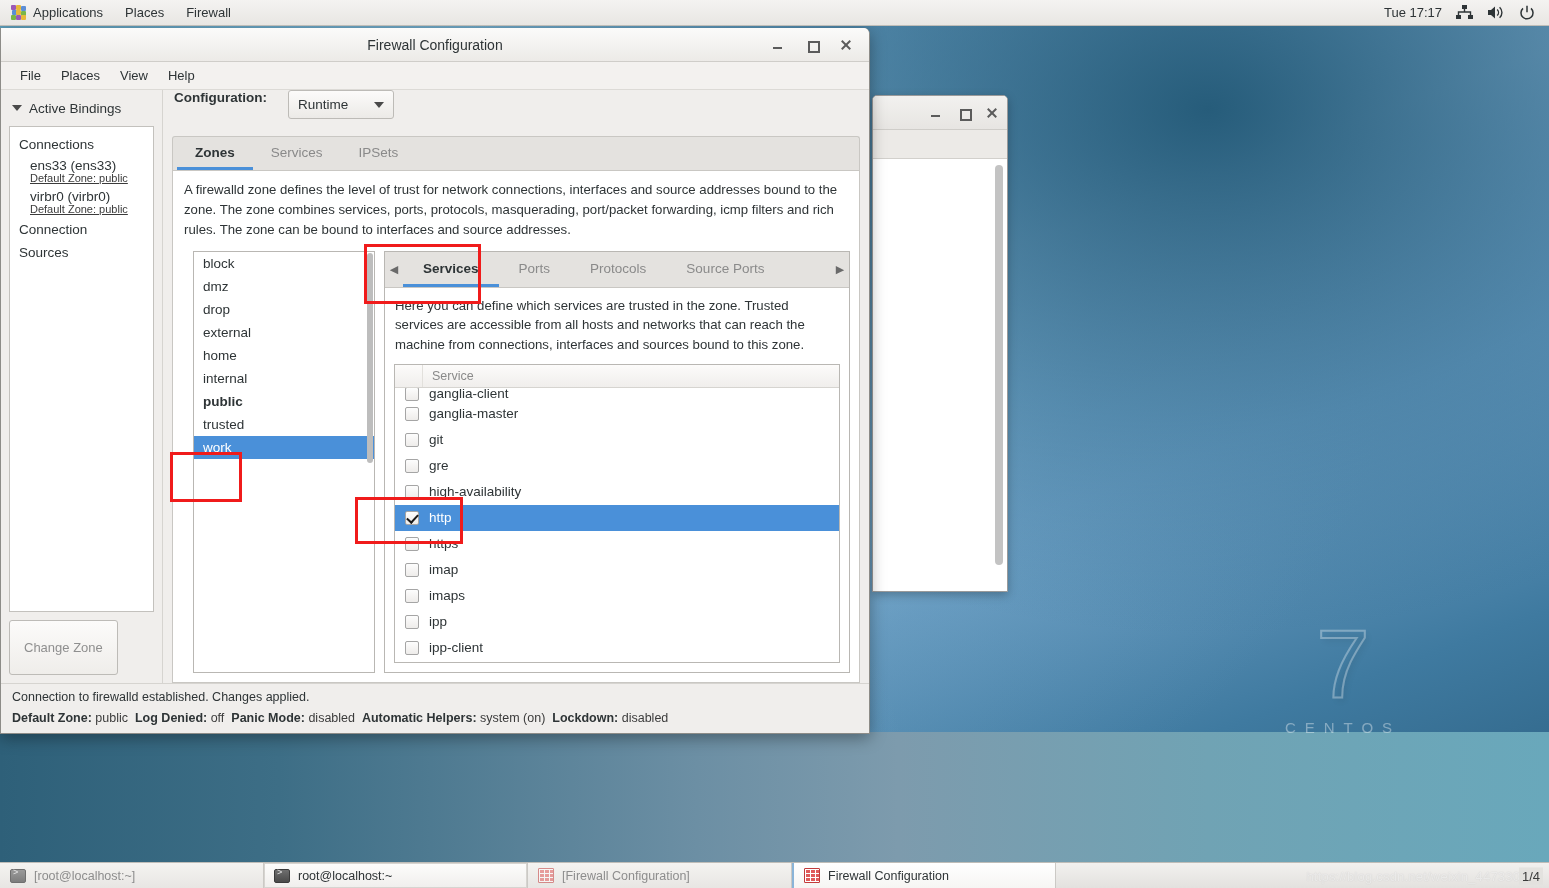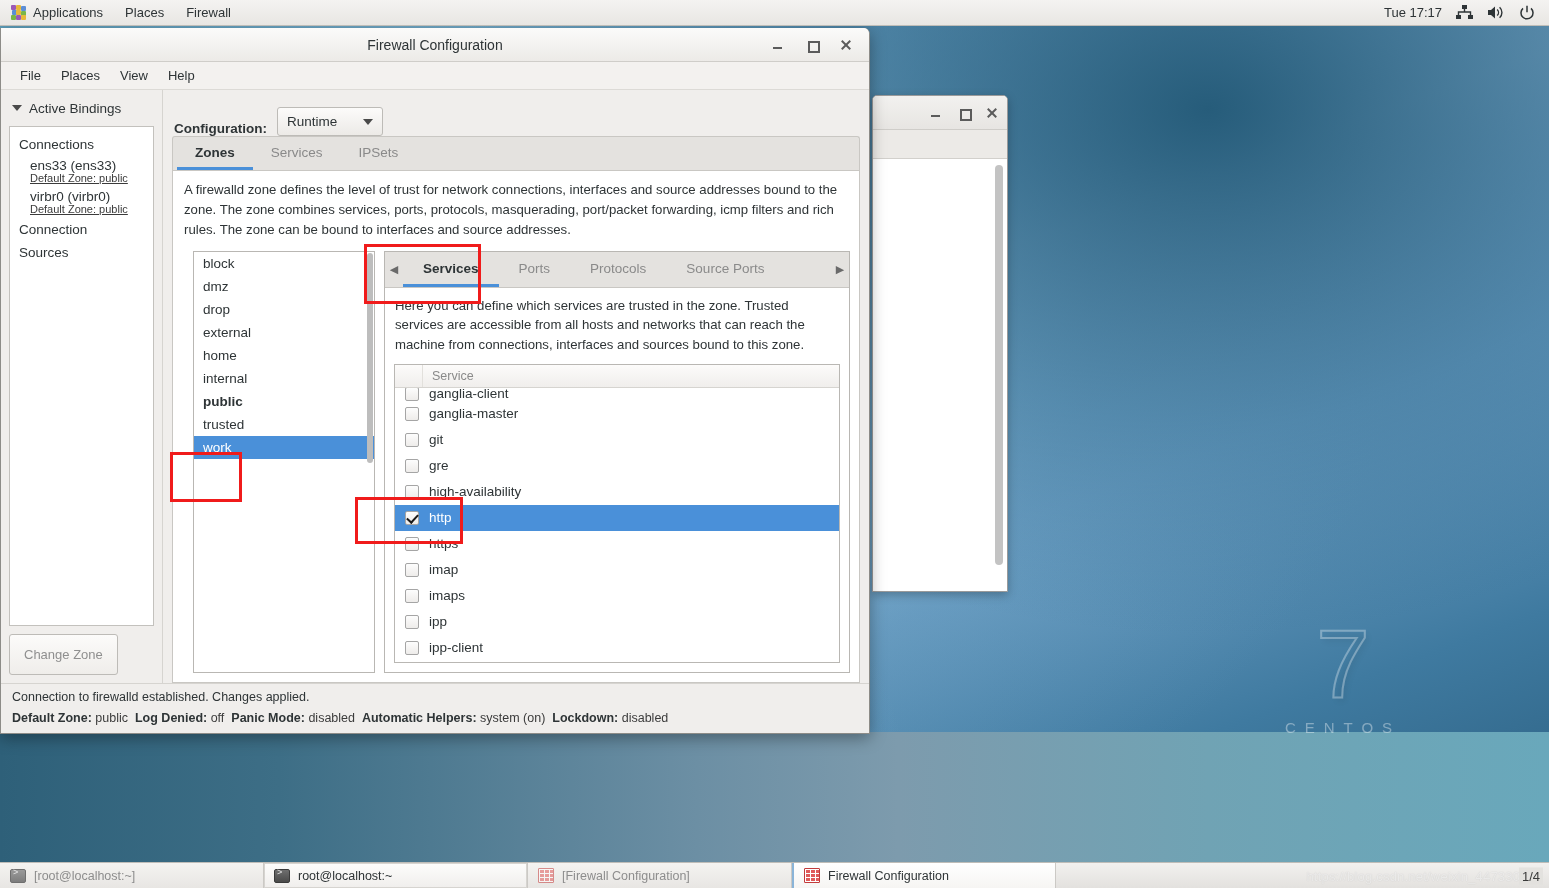--- a/index.html
+++ b/index.html
@@ -159,31 +159,31 @@
     margin: 0 8px; flex: 1 1 auto; background: #fff;
     border: 1px solid #c3c1bd; overflow: hidden; padding: 6px 0 0 0;
     min-height: 0;
   }
   .sb-group { font-size: 13.5px; color: #2e3436; padding: 4px 8px 4px 9px; cursor: pointer; }
   .sb-conn { padding: 2px 8px 3px 20px; cursor: pointer; }
   .sb-conn .cname { font-size: 13.5px; color: #2e3436; }
   .sb-conn .czone { font-size: 11px; color: #3b3b3b; margin-top: -1px; text-decoration: underline; }
   #sidebar .sb-footer { padding: 8px; }
   .btn {
-    display: inline-block; padding: 12px 14px; font-size: 13px;
+    display: inline-block; padding: 19px 14px; font-size: 13px;
     background: linear-gradient(#fcfbfa, #efedea);
     border: 1px solid #bdbbb7; border-radius: 3px; color: #8f8f8f;
     cursor: default;
   }
 
   
   #content { flex: 1 1 auto; display: flex; flex-direction: column; min-width: 0; background: #f0eeec; }
   #config-row {
-    height: 46px; flex: 0 0 46px; display: flex; align-items: flex-end;
-    padding-left: 11px; gap: 10px; font-size: 13.5px; color: #2e3436;
+    height: 46px; flex: 0 0 46px; display: flex; align-items: flex-start;
+    padding-left: 11px; gap: 21px; font-size: 13.5px; color: #2e3436;
   }
   #config-row .lbl { font-weight: bold; }
   .combo {
     display: inline-flex; align-items: center; justify-content: space-between;
     min-width: 106px; padding: 6px 9px; font-size: 13.5px;
     background: linear-gradient(#fcfbfa, #eceae7);
     border: 1px solid #bdbbb7; border-radius: 3px; color: #2e3436; cursor: pointer;
   }
   .combo .arr {
     width: 0; height: 0; border-left: 5px solid transparent;

